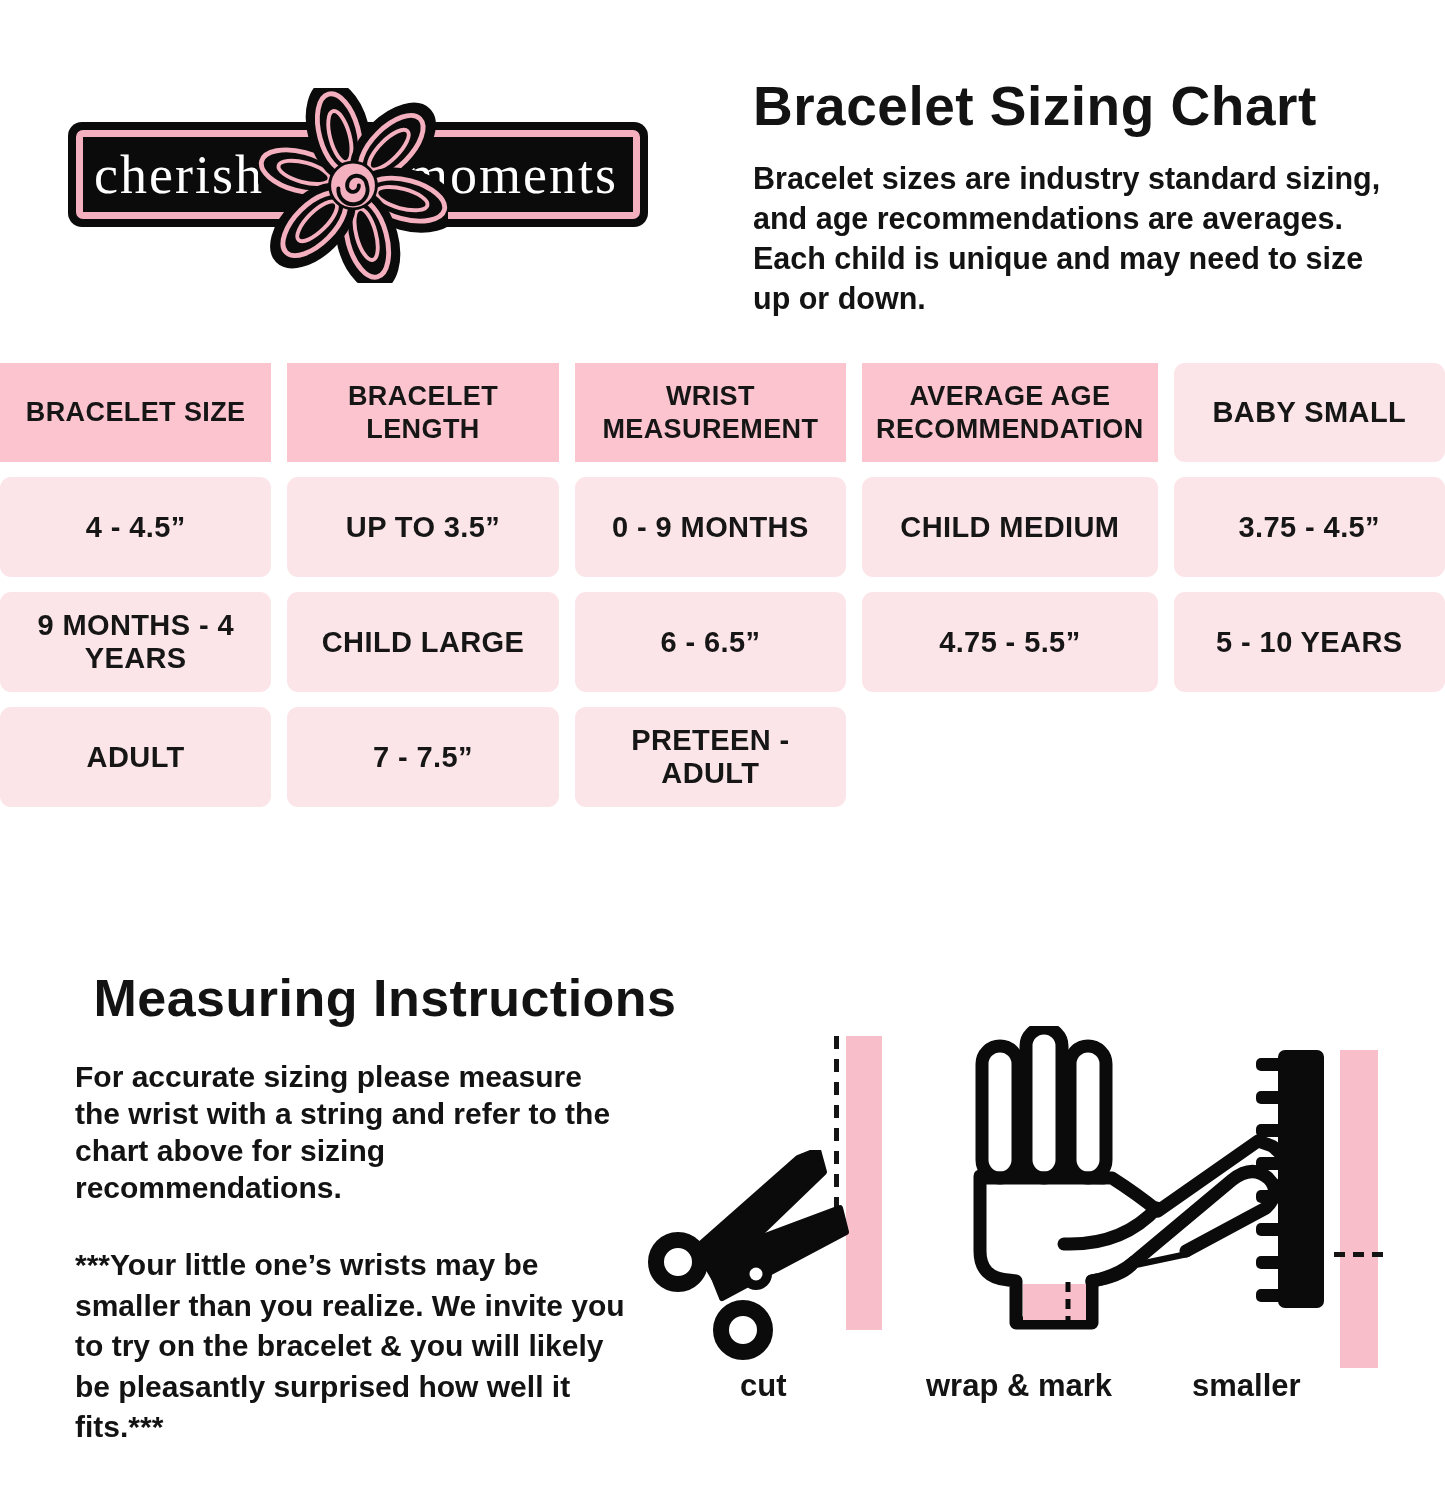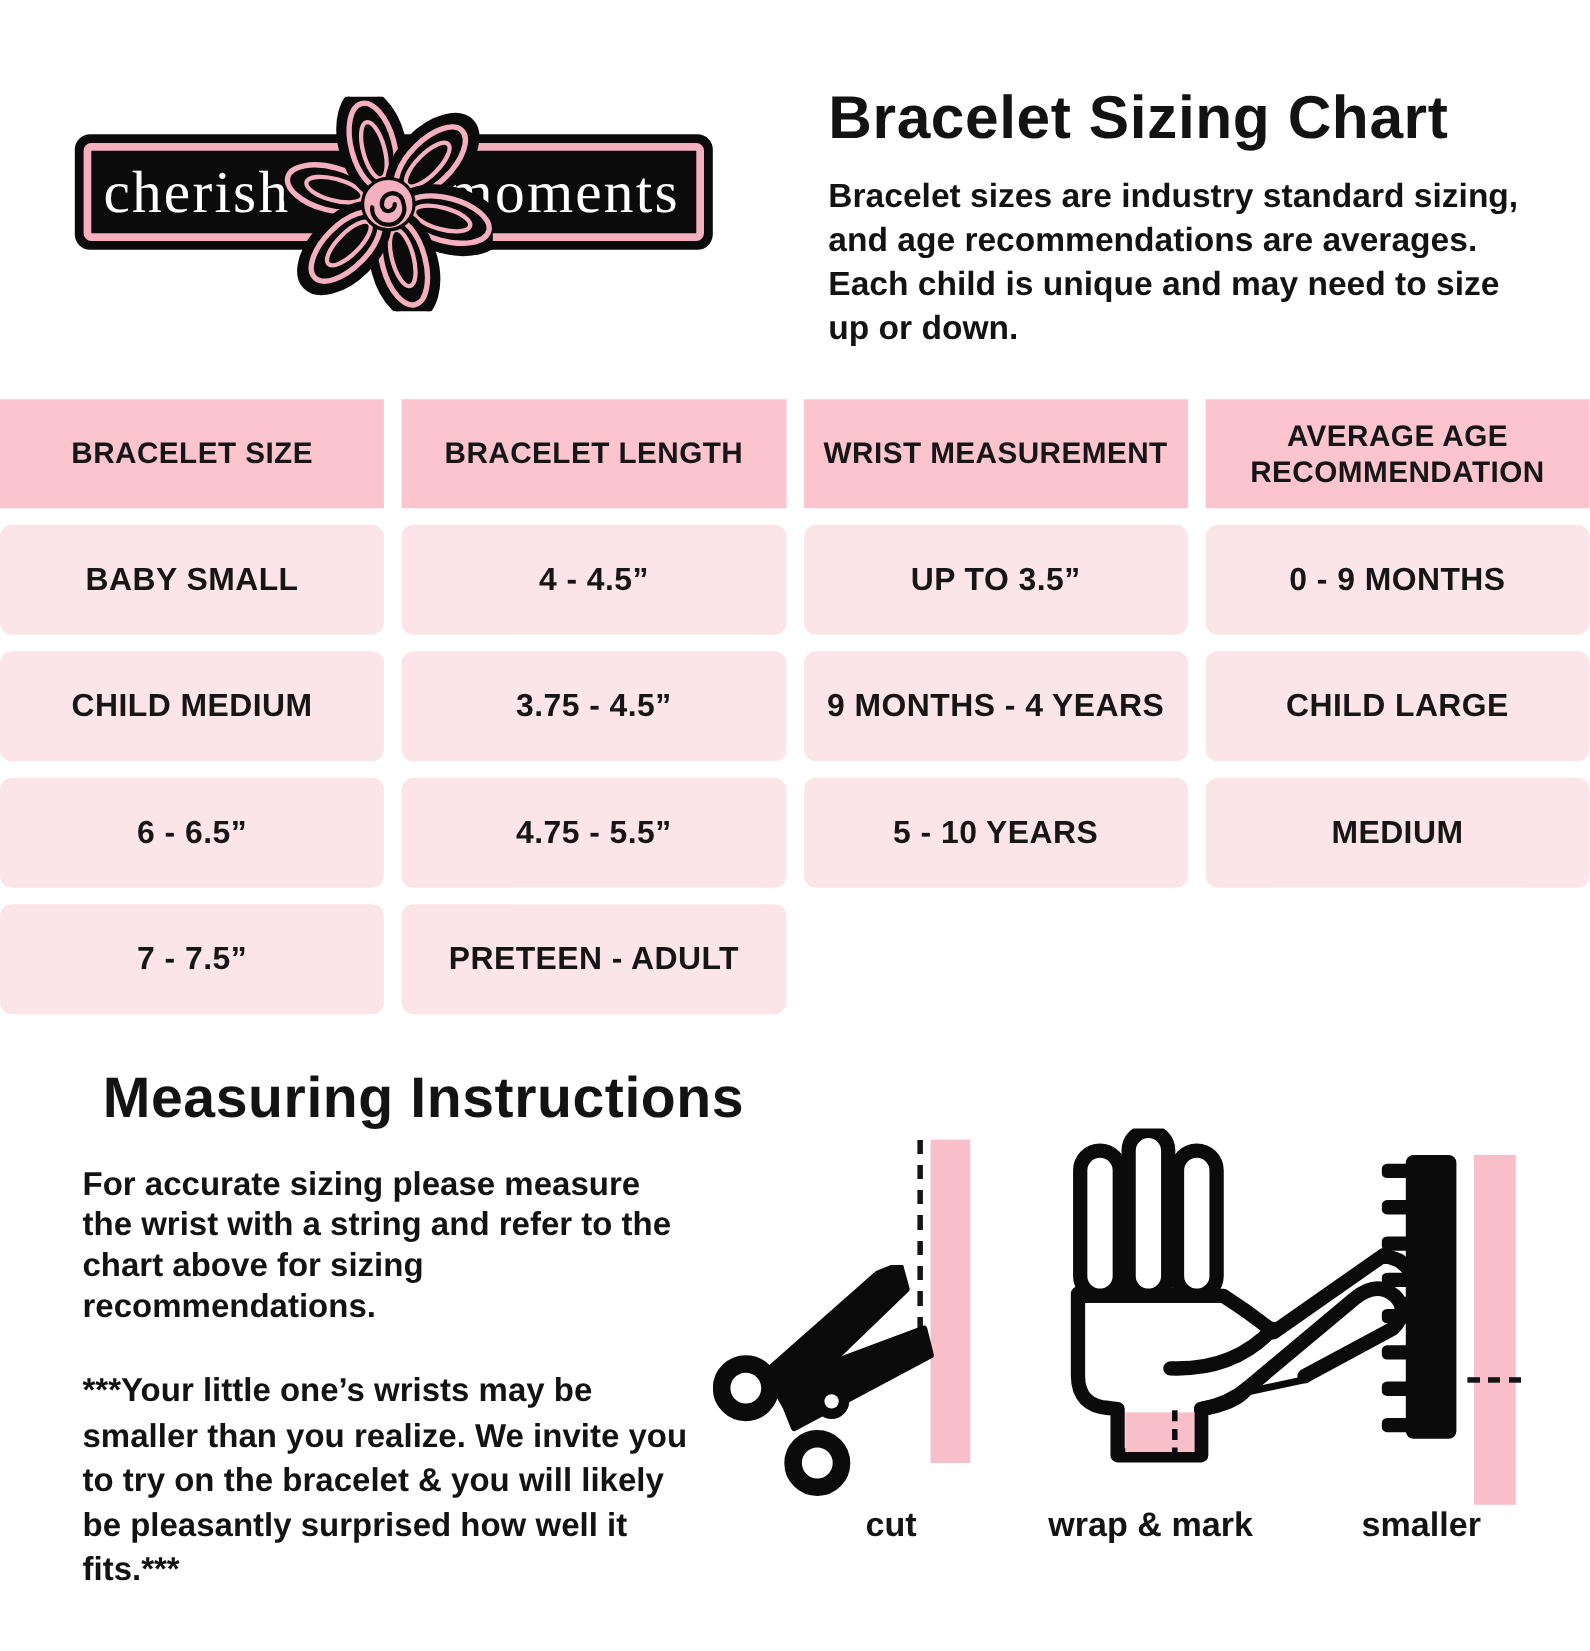--- a/index.html
+++ b/index.html
@@ -42,21 +42,21 @@
   }
   .page-intro{
     left:753px;top:158px;width:640px;
     font-size:30.5px;line-height:40px;font-weight:600;
   }
 
   
   .size-table{
     left:0;top:363px;width:1445px;
     display:grid;
-    grid-template-columns:repeat(4,1fr);
+    grid-template-columns:repeat(5,1fr);
     grid-template-rows:99px repeat(4,100px);
     column-gap:16px;row-gap:15px;
   }
   .cell{
     display:flex;align-items:center;justify-content:center;
     text-align:center;padding:0 14px;
     font-weight:600;letter-spacing:0.4px;color:#161616;
   }
   .cell.head{background:var(--header-pink);font-size:27px;line-height:33px;}
   .cell.data{background:var(--row-pink);font-size:29px;border-radius:11px;}
@@ -75,21 +75,21 @@
   .cut-dash{
     left:834px;top:1036px;width:5px;height:180px;
     background:repeating-linear-gradient(to bottom,#141414 0 13px,transparent 13px 23px);
   }
   .measure-strip{left:1340px;top:1050px;width:38px;height:318px;}
   .measure-dash{
     left:1334px;top:1252px;width:50px;height:5px;
     background:repeating-linear-gradient(to right,#141414 0 11px,transparent 11px 19px);
   }
   .step-label{
-    top:1368px;font-size:31px;font-weight:600;text-align:center;color:#141414;
+    top:1368px;font-size:31px;font-weight:600;color:#141414;
   }
   .label-cut{left:740px;width:140px;}
   .label-wrap{left:926px;width:240px;}
   .label-measure{left:1192px;width:200px;}
 </style>
 </head>
 <body>
 
 <div class="abs logo-bar">
   <span class="logo-word">cherished</span>
@@ -148,21 +148,21 @@
 
   <div class="cell data">CHILD MEDIUM</div>
   <div class="cell data">3.75 - 4.5”</div>
   <div class="cell data">9 MONTHS - 4 YEARS</div>
 
   <div class="cell data">CHILD LARGE</div>
   <div class="cell data">6 - 6.5”</div>
   <div class="cell data">4.75 - 5.5”</div>
   <div class="cell data">5 - 10 YEARS</div>
 
-  <div class="cell data">MEDIUM</div>
+  <div class="cell data">ADULT</div>
   <div class="cell data">7 - 7.5”</div>
   <div class="cell data">PRETEEN - ADULT</div>
 </div>
 
 <h2 class="abs mi-title">Measuring Instructions</h2>
 <p class="abs mi-p1">For accurate sizing please measure the wrist with a string and refer to the chart above for sizing recommendations.</p>
 <p class="abs mi-p2">***Your little one’s wrists may be smaller than you realize. We invite you to try on the bracelet &amp; you will likely be pleasantly surprised how well it fits.***</p>
 
 <div class="abs pink-strip cut-strip"></div>
 <div class="abs cut-dash"></div>

